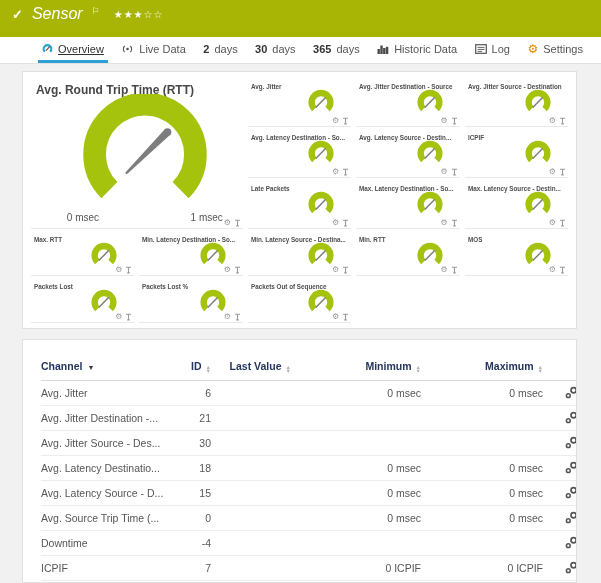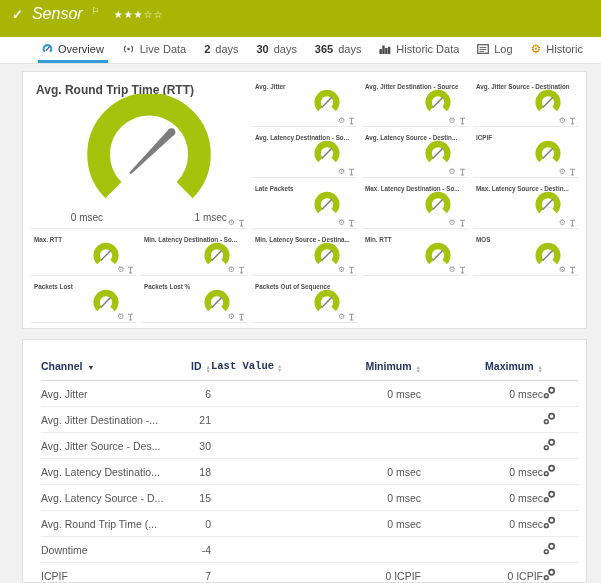--- a/index.html
+++ b/index.html
@@ -14,26 +14,26 @@
   .title { font-size:14.5px; font-weight:bold; letter-spacing:.2px; }
   .flag { font-size:9px; vertical-align:super; position:relative; top:-5px; margin-left:2px; }
   .stars { font-size:10px; letter-spacing:1px; margin-left:14px; position:relative; top:-1px; cursor:pointer; }
   .status { font-size:10px; font-weight:bold; margin-left:27px; margin-top:1px; }
 
   
   .tabbar { height:27px; background:#fff; border-bottom:1px solid #e2e2e2;
     display:flex; align-items:stretch; padding:0 14px 0 38px; justify-content:space-between; }
   .tab { display:flex; align-items:center; gap:5px; font-size:11px; color:#555;
     padding:0 4px; cursor:pointer; border-bottom:3px solid transparent; }
-  .tab.active { border-bottom-color:#2ea0d6; color:#333; }
+  .tab.active { border-bottom-color:#2ea0d6; color:#333;text-decoration:underline; }
   .tab b { color:#333; font-weight:bold; }
   .tab .gear-glyph { color:#e18a00; font-size:12px; line-height:1; }
 
   
-  .content { padding:7px 14px 0 22px; height:519px; }
+  .content { padding:7px 24px 0 22px; height:519px; }
   .panel { background:#fff; border:1px solid #dfdfdf; }
   .panel.gauges { padding:7px 8px 5px; margin-bottom:10px; }
 
   .gauge-grid { display:grid; grid-template-columns:repeat(5,1fr);
     grid-template-rows:48px 48px 48px 44px 44px; column-gap:5px; row-gap:3px; }
 
   .tile { position:relative; border-bottom:1px solid #e9e9e9; overflow:hidden; cursor:pointer; }
   .tile-label { position:absolute; top:3px; left:3px; font-size:7.5px; font-weight:bold;
     color:#4d4d4d; white-space:nowrap; transform:scaleX(.84); transform-origin:left top; }
   .tile .mini-gauge { position:absolute; right:13px; top:9px; }
@@ -47,21 +47,21 @@
     font-size:10px; color:#555; }
 
   
   .panel.table { height:244px; overflow:hidden; padding:16px 18px 0; }
   table { width:100%; border-collapse:collapse; table-layout:fixed; }
   col.c-channel{width:128px} col.c-id{width:42px} col.c-last{width:80px}
   col.c-min{width:130px} col.c-max{width:122px} col.c-tools{width:35px}
   th { font-size:10.5px; color:#25355e; font-weight:bold; text-align:left;
     vertical-align:top; padding:4px 0 7px; cursor:pointer; white-space:normal; }
   th.r, td.r { text-align:right; }
-  th.c, td.c { text-align:left;font-family:Liberation Mono, monospace; }
+  th.c, td.c { text-align:right; }
   thead tr { border-bottom:1px solid #d9d9d9; }
   tbody tr { border-bottom:1px solid #ececec; }
   td { font-size:10.5px; color:#565656; padding:4.5px 0; white-space:nowrap;
     overflow:hidden; }
   td.ch { cursor:pointer; }
   .sort { display:inline-flex; flex-direction:column; font-size:5.5px; line-height:4px;
     color:#b3b3b3; margin-left:4px; vertical-align:1px; }
   .sort-active { font-size:7px; color:#3a3a3a; margin-left:5px; }
   .tools-btn { cursor:pointer; display:inline-block; }
 </style>
@@ -115,21 +115,21 @@
   </div>
   <div class="tab">
     <svg width="12" height="10" viewBox="0 0 12 10">
       <rect x="0.7" y="0.7" width="10.6" height="8.6" fill="none" stroke="#555" stroke-width="1.2"></rect>
       <path d="M2.5 3.4h7M2.5 5.4h7M2.5 7.4h4.5" stroke="#555" stroke-width="0.9"></path>
     </svg>
     <span>Log</span>
   </div>
   <div class="tab">
     <span class="gear-glyph">⚙</span>
-    <span>Historic</span>
+    <span>Settings</span>
   </div>
 </div>
 
 <div class="content">
 
   <div class="panel gauges">
     <div class="gauge-grid">
 
       <div class="tile big">
         <div class="big-title">Avg. Round Trip Time (RTT)</div>
@@ -489,21 +489,21 @@
             <td class="c">
               <span class="tools-btn">
                 <svg width="13" height="13" viewBox="0 0 13 13">
                   <circle cx="8.6" cy="4.2" r="2.6" fill="none" stroke="#555" stroke-width="1.7"></circle>
                   <circle cx="3.3" cy="9.7" r="1.9" fill="none" stroke="#555" stroke-width="1.5"></circle>
                 </svg>
               </span>
             </td>
           </tr>
           <tr>
-            <td class="ch">Avg. Round Trip Time (...</td>
+            <td class="ch">Avg. Source Trip Time (...</td>
             <td class="r">0</td>
             <td class="c"></td>
             <td class="r">0 msec</td>
             <td class="r">0 msec</td>
             <td class="c">
               <span class="tools-btn">
                 <svg width="13" height="13" viewBox="0 0 13 13">
                   <circle cx="8.6" cy="4.2" r="2.6" fill="none" stroke="#555" stroke-width="1.7"></circle>
                   <circle cx="3.3" cy="9.7" r="1.9" fill="none" stroke="#555" stroke-width="1.5"></circle>
                 </svg>

